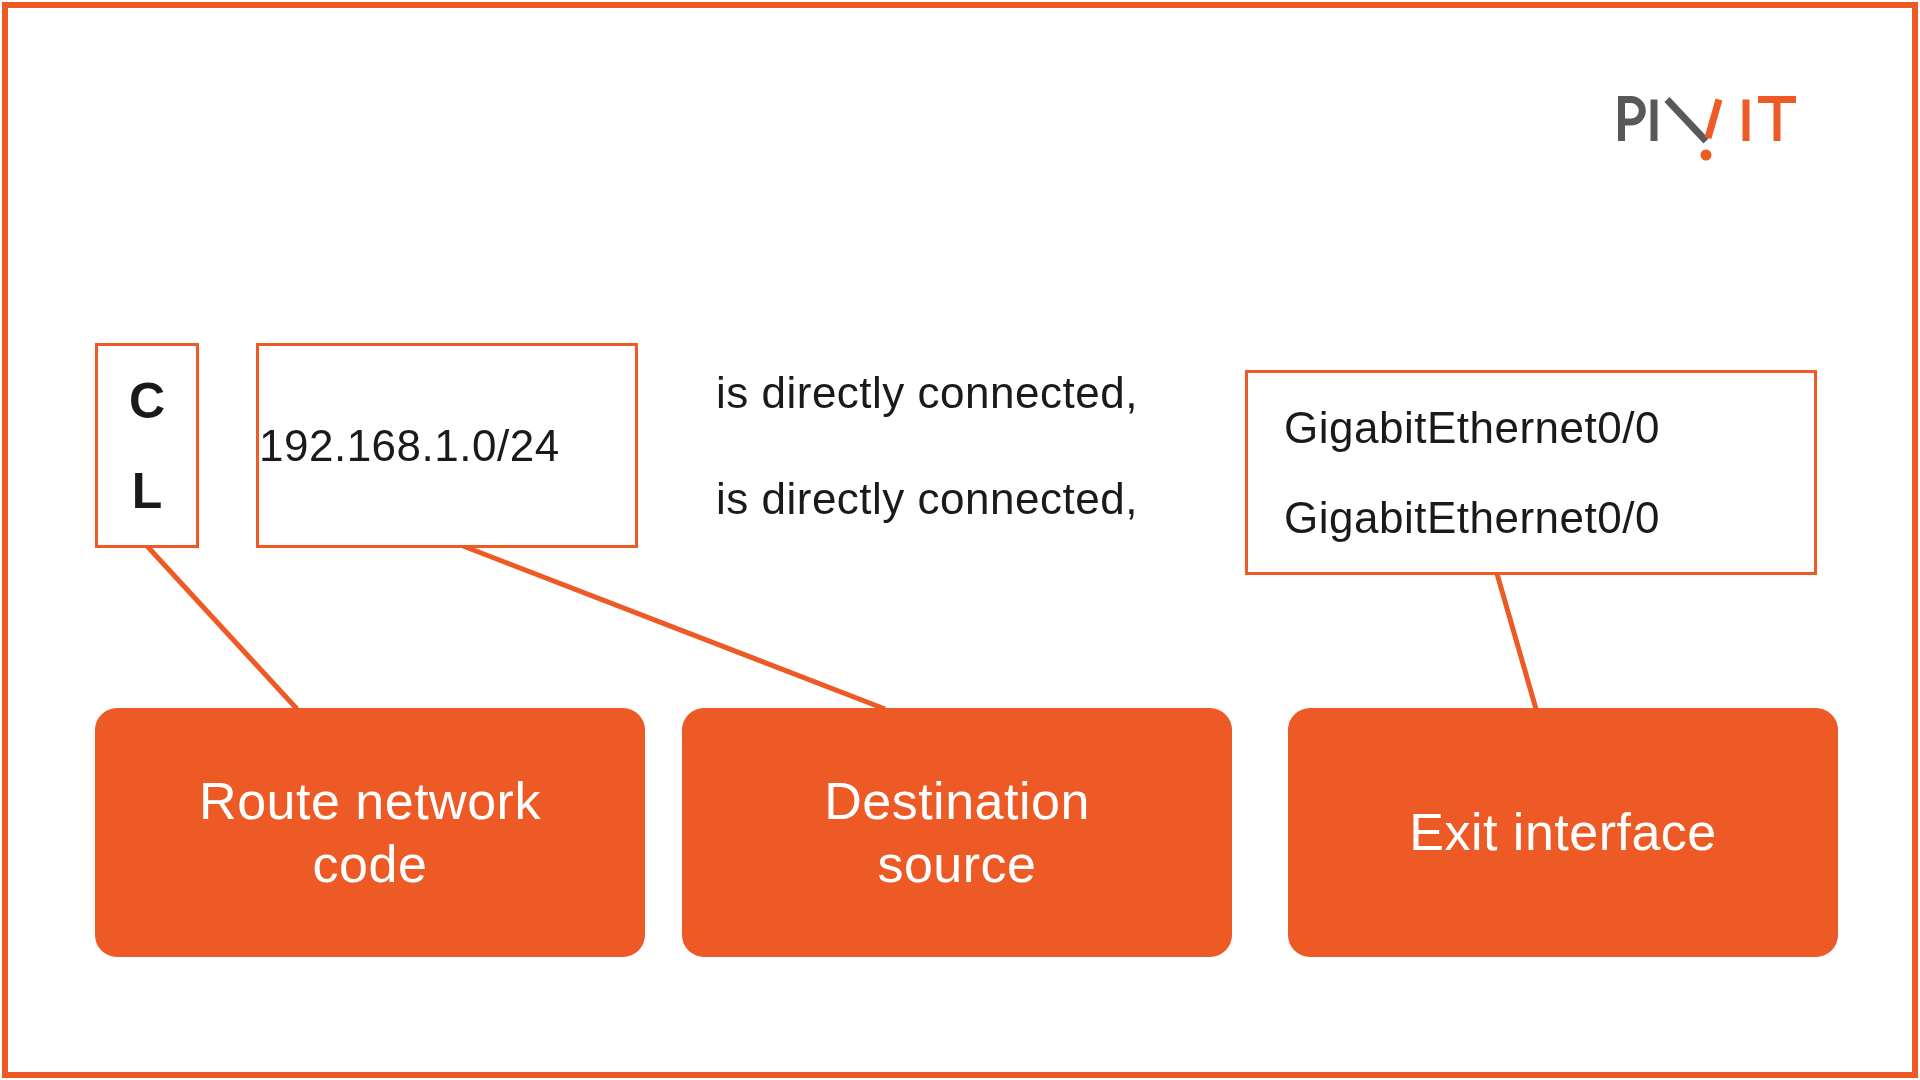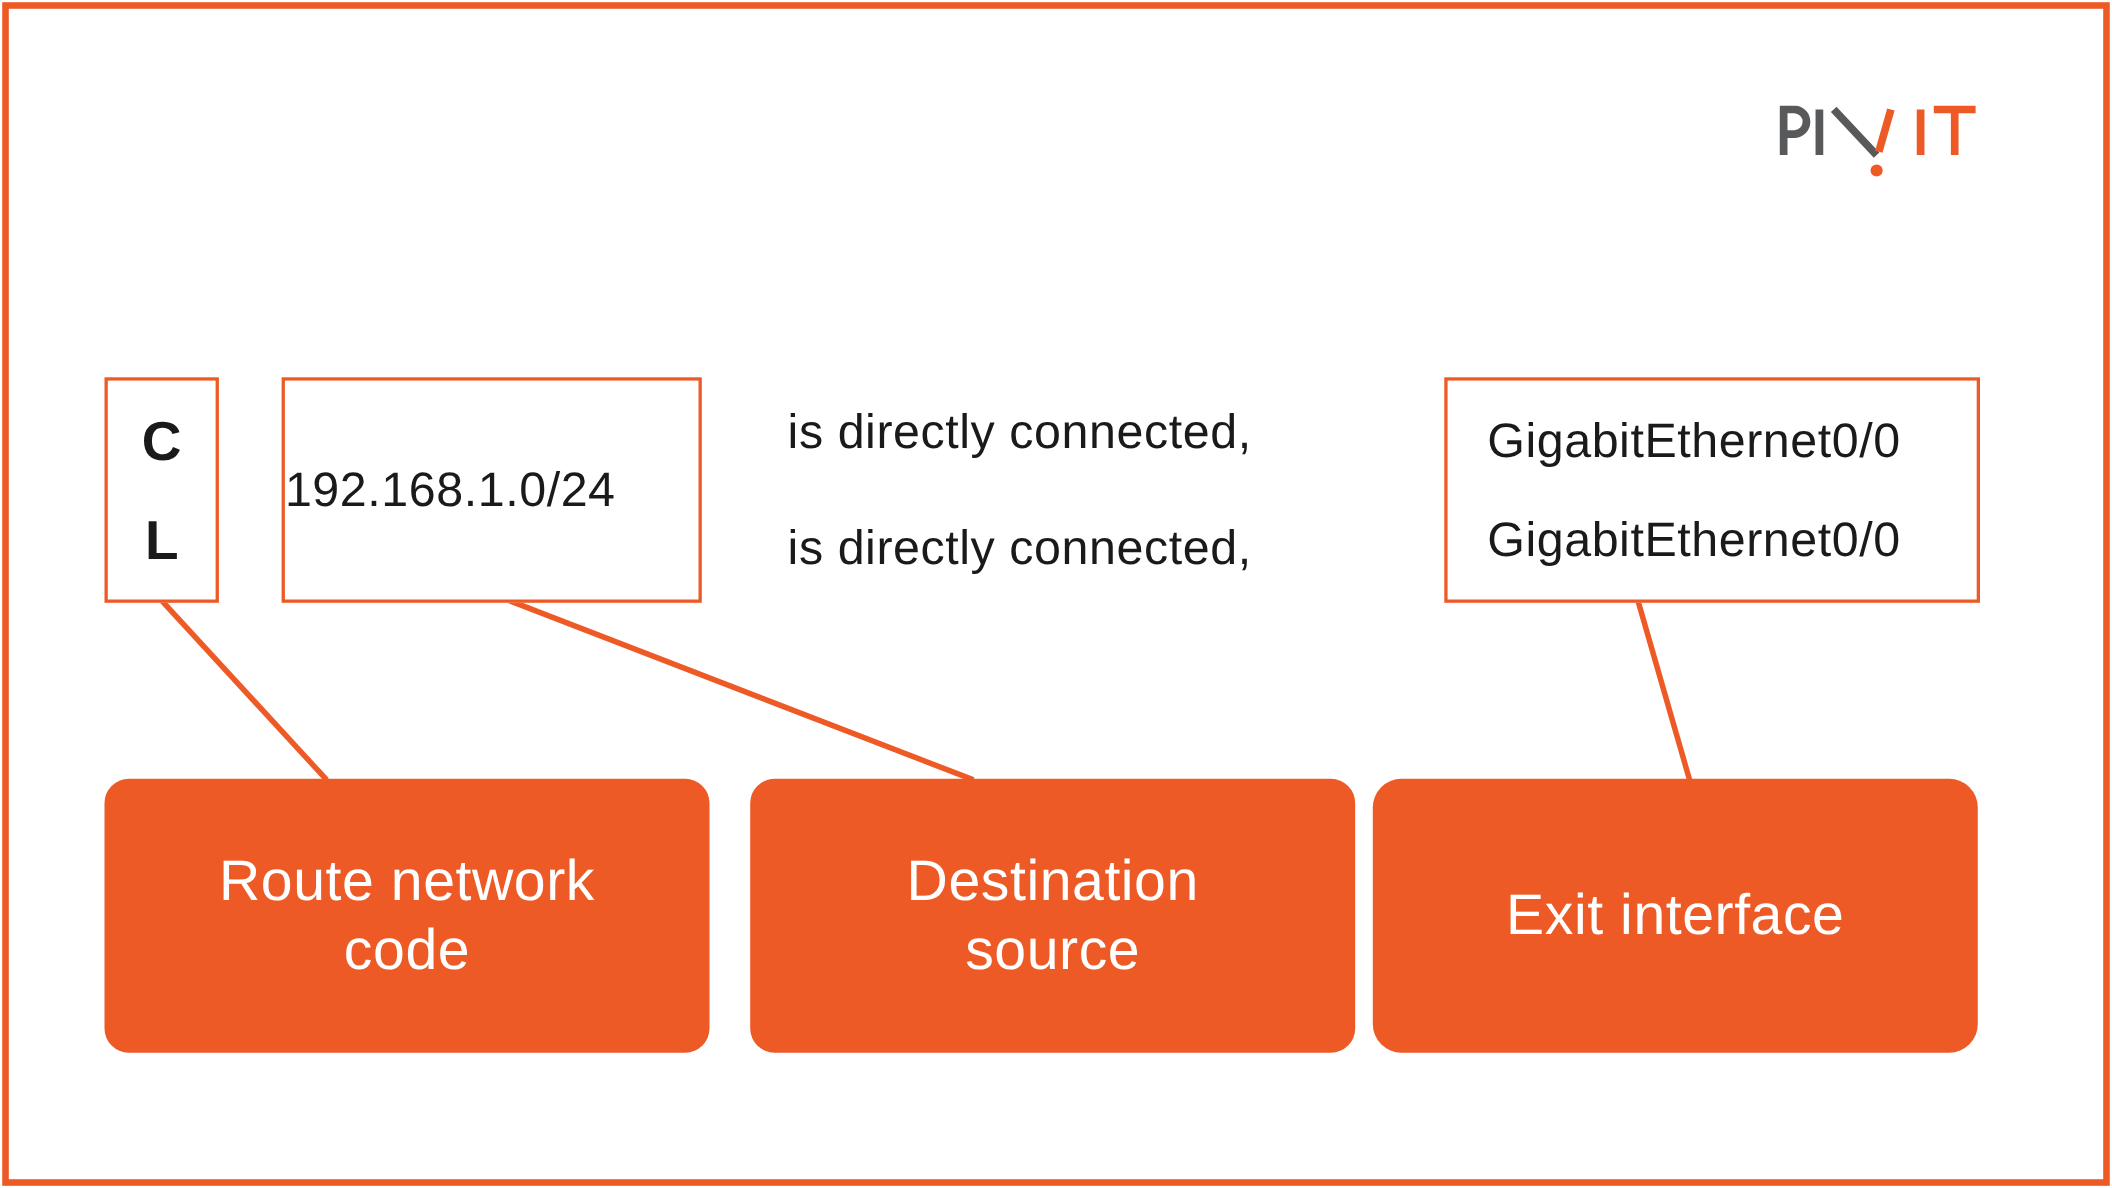--- a/index.html
+++ b/index.html
@@ -35,21 +35,21 @@
   .white-box{
     position:absolute;
     top:343px;height:205px;
     box-sizing:border-box;
     background:#ffffff;
     border:3px solid var(--orange);
     display:flex;flex-direction:column;justify-content:center;
   }
   .code-box{left:95px;width:104px;align-items:center;}
   .net-box{left:256px;width:382px;}
-  .if-box{left:1313px;width:487px;padding-left:36px;}
+  .if-box{left:1245px;width:572px;padding-left:36px;margin-top:27px;}
   .status-col{
     position:absolute;left:716px;top:343px;height:205px;
     display:flex;flex-direction:column;justify-content:center;gap:16px;
   }
   .row-line{
     height:90px;line-height:90px;
     font-size:44px;font-weight:500;color:var(--ink);
     letter-spacing:0.5px;white-space:nowrap;
   }
   .code-box .row-line{font-size:50px;font-weight:600;letter-spacing:0;}
@@ -59,21 +59,21 @@
     background:var(--orange);
     border-radius:22px;
     color:#ffffff;
     display:flex;align-items:center;justify-content:center;
     text-align:center;
     font-size:52px;font-weight:500;line-height:63px;
     letter-spacing:0.5px;
   }
   .callout-a{left:95px;}
   .callout-b{left:682px;}
-  .callout-c{left:1248px;border-radius:26px;}
+  .callout-c{left:1288px;}
   .callout .inner{display:block;}
   .callout-a .inner,.callout-b .inner{max-width:350px;}
 </style>
 </head>
 <body>
 
 <div class="canvas">
 
   <div class="frame"></div>
 

